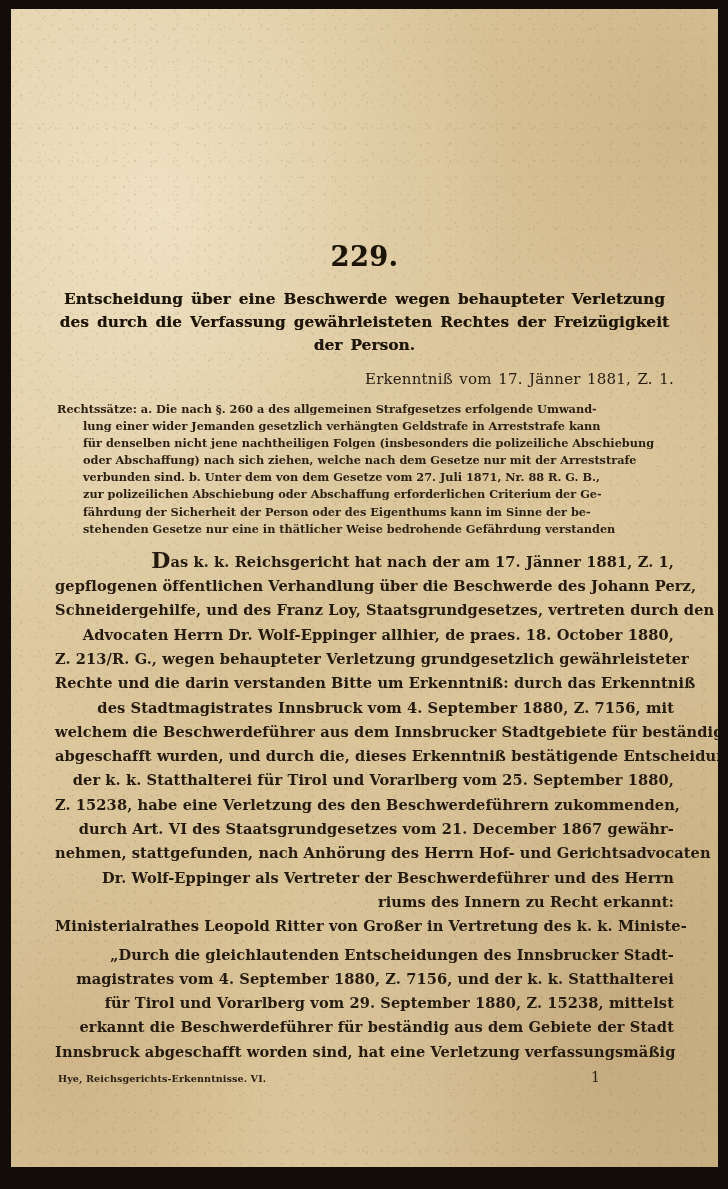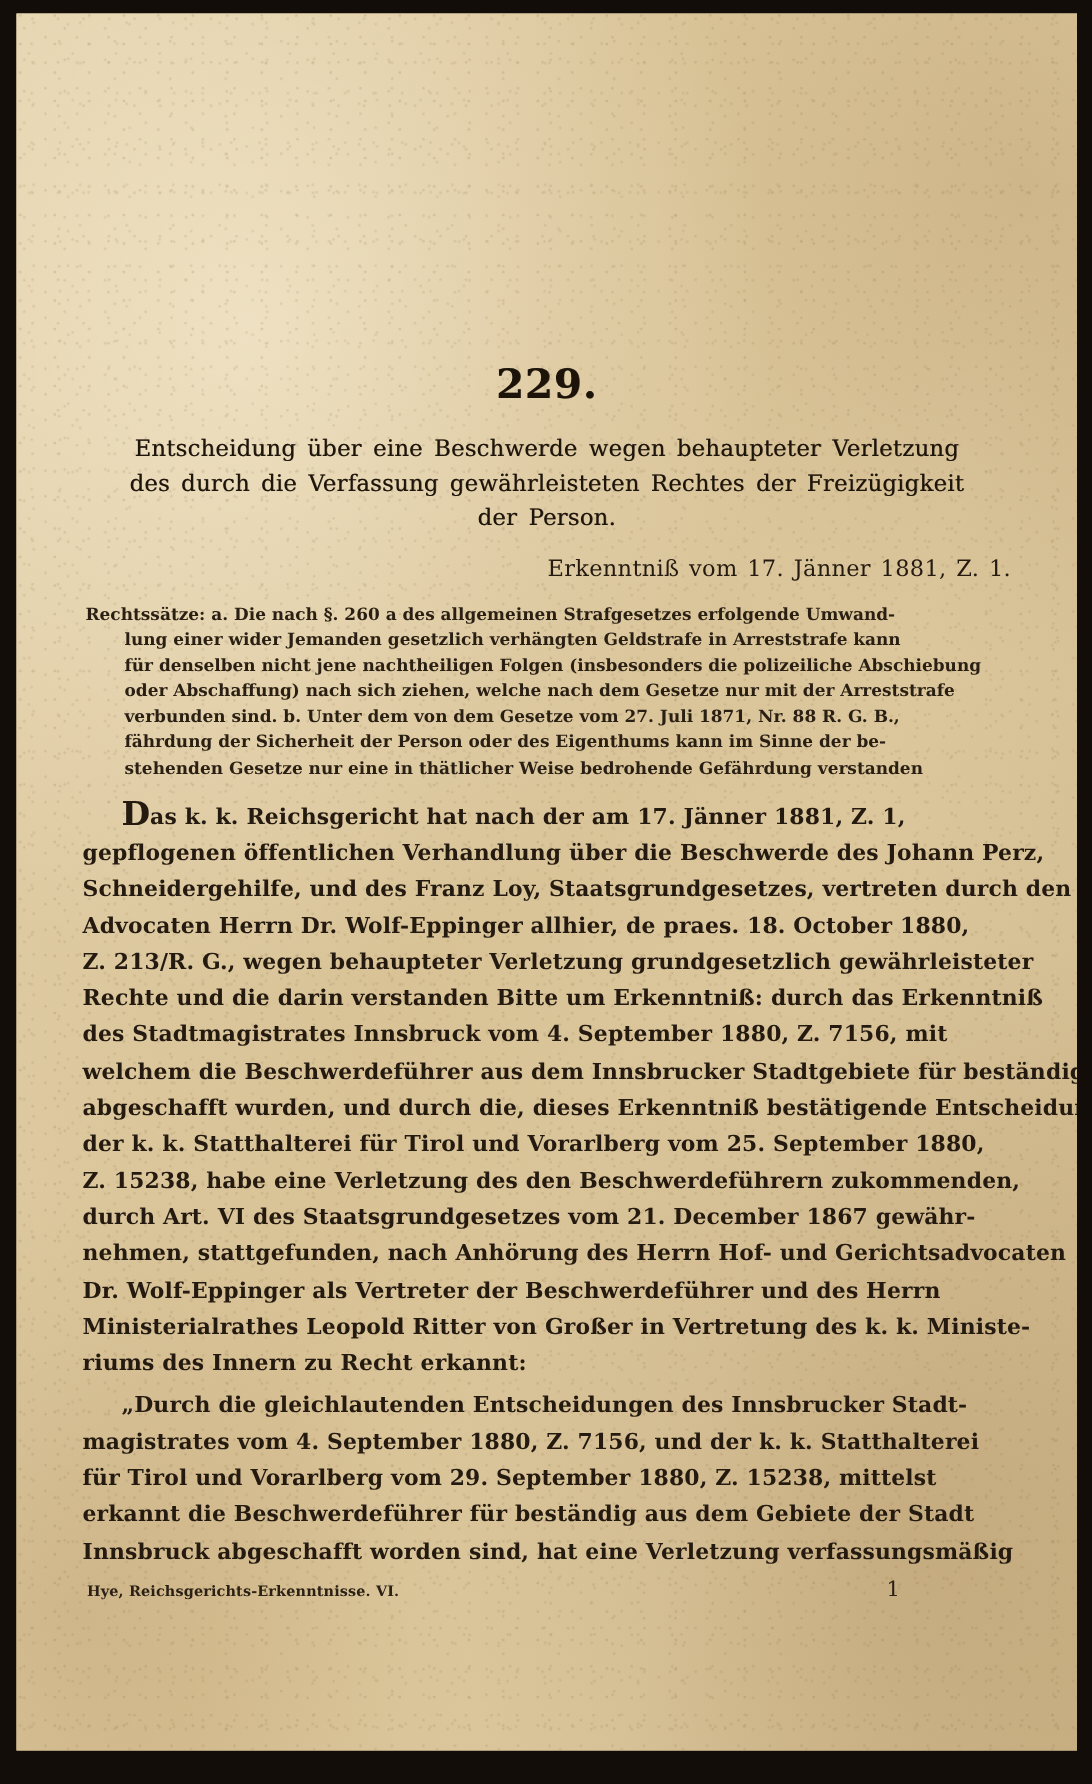--- a/index.html
+++ b/index.html
@@ -81,21 +81,21 @@
     font-size: 27px;
     letter-spacing: 0.5px;
     color: #1c1309;
     text-shadow: 0.4px 0 0 rgba(28,19,9,0.55);
   }
 
   .doc-title {
     margin-top: 16px;
     text-align: center;
     font-family: "DejaVu Serif", serif;
-    font-weight: 400;
+    font-weight: 700;
     font-size: 15.2px;
     line-height: 23px;
     color: #1d140a;
     letter-spacing: 0.15px;
     word-spacing: 2.5px;
     text-shadow: 0.35px 0 0 rgba(29,20,10,0.6);
   }
 
   .dateline {
     margin-top: 13px;
@@ -124,20 +124,21 @@
   }
   .headnotes .hn-line.ind { padding-left: 26px; }
 
   
   .body-par {
     margin-top: 11px;
     font-size: 14.6px;
     line-height: 24.3px;
     color: #241a10;
     letter-spacing: 0.1px;
+    text-align: right;
   }
   .body-par .bl {
     display: block;
     white-space: nowrap;
   }
   .body-par .bl.first { text-indent: 0; }
   .dropcap {
     font-size: 22px;
     font-weight: 700;
     line-height: 1;
@@ -189,41 +190,42 @@
       </div>
 
       <div class="dateline fr">Erkenntniß vom 17. Jänner 1881, Z. 1.</div>
 
       <div class="headnotes fr">
         <span class="hn-line">Rechtssätze:  a. Die nach §. 260 a des allgemeinen Strafgesetzes erfolgende Umwand-</span>
         <span class="hn-line ind">lung einer wider Jemanden gesetzlich verhängten Geldstrafe in Arreststrafe kann</span>
         <span class="hn-line ind">für denselben nicht jene nachtheiligen Folgen (insbesonders die polizeiliche Abschiebung</span>
         <span class="hn-line ind">oder Abschaffung) nach sich ziehen, welche nach dem Gesetze nur mit der Arreststrafe</span>
         <span class="hn-line ind">verbunden sind. b. Unter dem von dem Gesetze vom 27. Juli 1871, Nr. 88 R. G. B.,</span>
+        <span class="hn-line ind">zur polizeilichen Abschiebung oder Abschaffung erforderlichen Criterium der Ge-</span>
         <span class="hn-line ind">fährdung der Sicherheit der Person oder des Eigenthums kann im Sinne der be-</span>
         <span class="hn-line ind">stehenden Gesetze nur eine in thätlicher Weise bedrohende Gefährdung verstanden</span>
       </div>
 
       <div class="body-par fr">
         <span class="bl first"><span class="dropcap">D</span><span>as k. k. Reichsgericht hat nach der am 17. Jänner 1881, Z. 1,</span></span>
         <span class="bl">gepflogenen öffentlichen Verhandlung über die Beschwerde des Johann Perz,</span>
         <span class="bl">Schneidergehilfe, und des Franz Loy, Staatsgrundgesetzes, vertreten durch den</span>
         <span class="bl">Advocaten Herrn Dr. Wolf-Eppinger allhier, de praes. 18. October 1880,</span>
         <span class="bl">Z. 213/R. G., wegen behaupteter Verletzung grundgesetzlich gewährleisteter</span>
         <span class="bl">Rechte und die darin verstanden Bitte um Erkenntniß: durch das Erkenntniß</span>
         <span class="bl">des Stadtmagistrates Innsbruck vom 4. September 1880, Z. 7156, mit</span>
         <span class="bl">welchem die Beschwerdeführer aus dem Innsbrucker Stadtgebiete für beständig</span>
         <span class="bl">abgeschafft wurden, und durch die, dieses Erkenntniß bestätigende Entscheidung</span>
         <span class="bl">der k. k. Statthalterei für Tirol und Vorarlberg vom 25. September 1880,</span>
         <span class="bl">Z. 15238, habe eine Verletzung des den Beschwerdeführern zukommenden,</span>
         <span class="bl">durch Art. VI des Staatsgrundgesetzes vom 21. December 1867 gewähr-</span>
         <span class="bl">nehmen, stattgefunden, nach Anhörung des Herrn Hof- und Gerichtsadvocaten</span>
         <span class="bl">Dr. Wolf-Eppinger als Vertreter der Beschwerdeführer und des Herrn</span>
+        <span class="bl">riums des Innern zu Recht erkannt:</span>
         <span class="bl">Ministerialrathes Leopold Ritter von Großer in Vertretung des k. k. Ministe-</span>
-        <span class="bl">riums des Innern zu Recht erkannt:</span>
       </div>
 
       <div class="body-par quote-par fr">
         <span class="bl q1">„Durch die gleichlautenden Entscheidungen des Innsbrucker Stadt-</span>
         <span class="bl">magistrates vom 4. September 1880, Z. 7156, und der k. k. Statthalterei</span>
         <span class="bl">für Tirol und Vorarlberg vom 29. September 1880, Z. 15238, mittelst</span>
         <span class="bl">erkannt die Beschwerdeführer für beständig aus dem Gebiete der Stadt</span>
         <span class="bl">Innsbruck abgeschafft worden sind, hat eine Verletzung verfassungsmäßig</span>
       </div>
 

